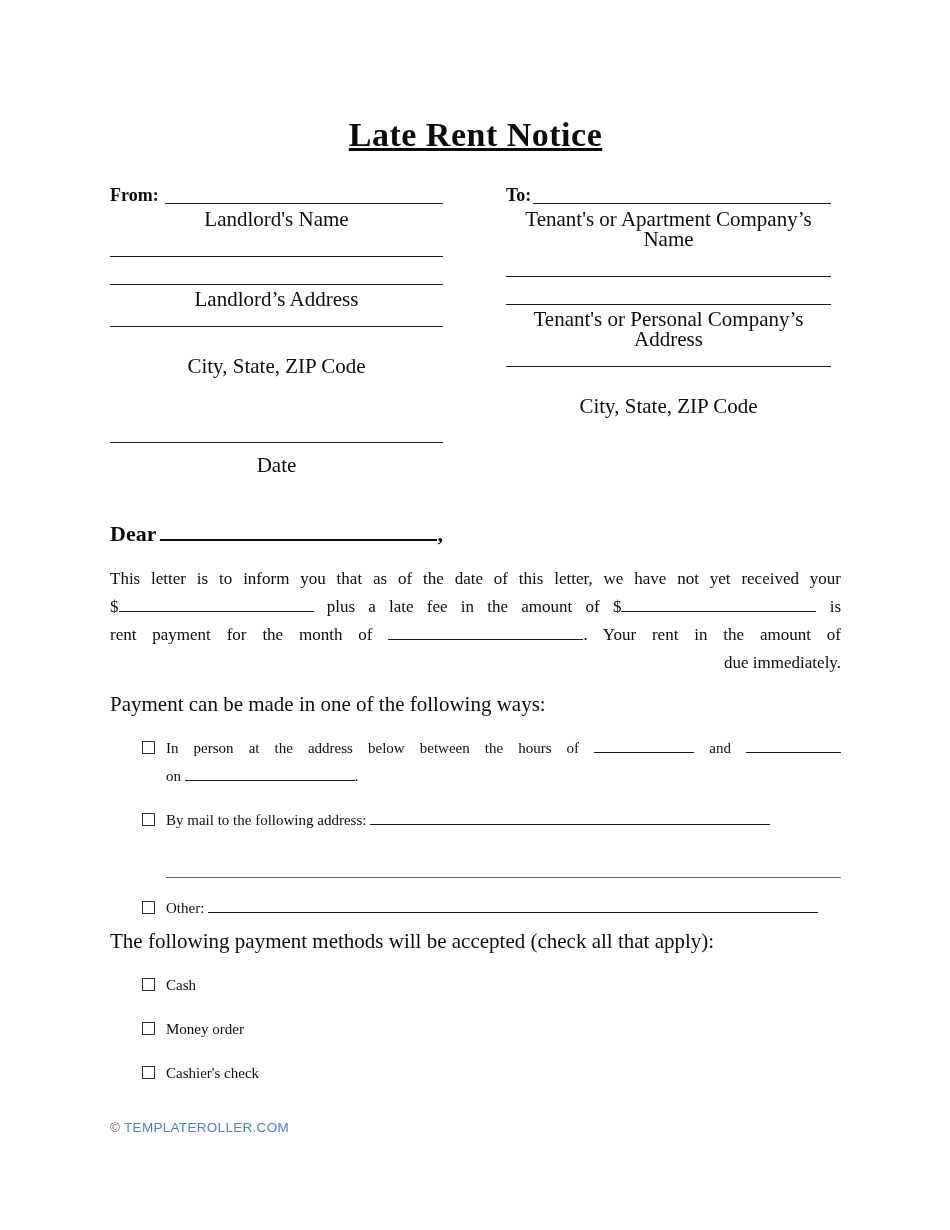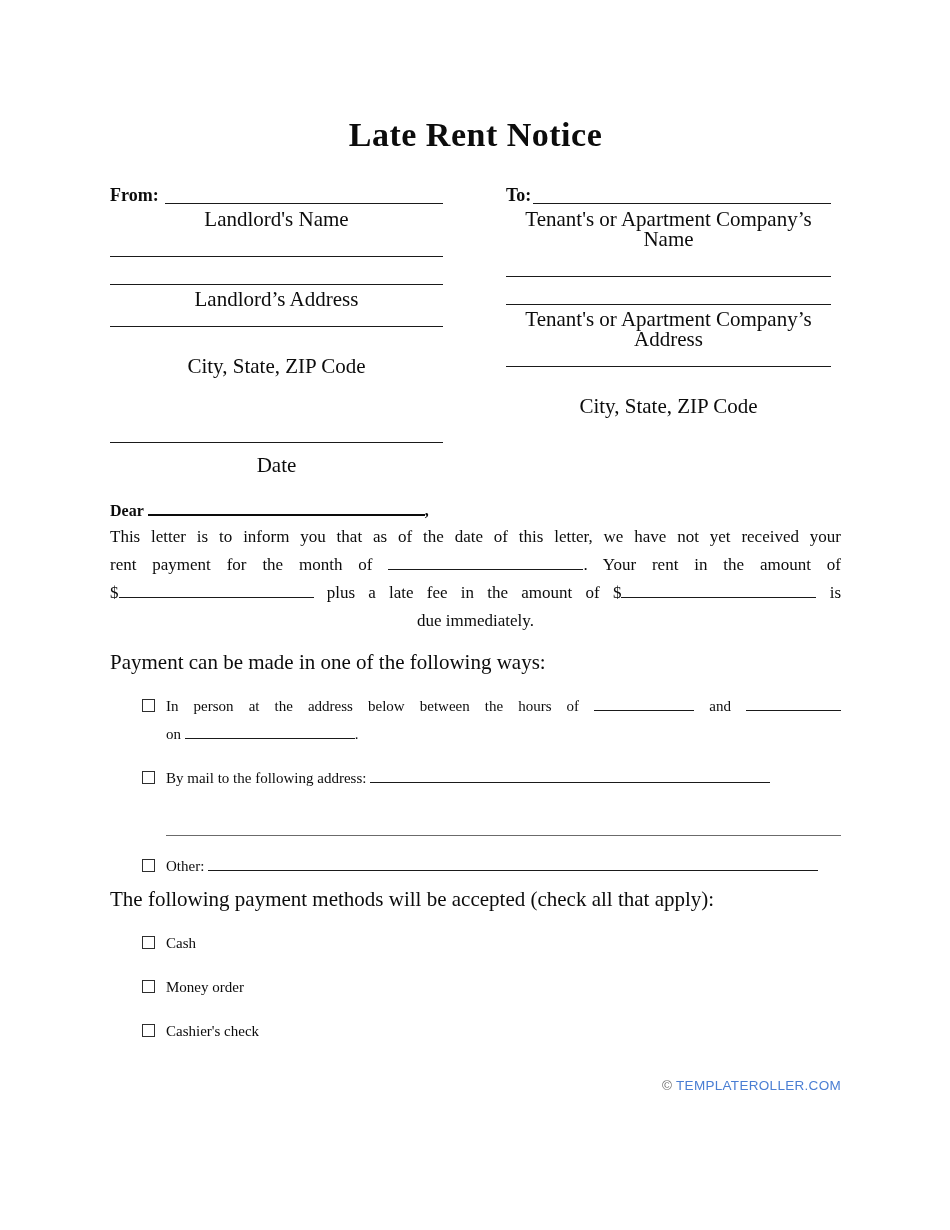--- a/index.html
+++ b/index.html
@@ -7,21 +7,21 @@
   body {
     width: 950px; height: 1230px; overflow: hidden;
     font-family: "Liberation Serif", "DejaVu Serif", serif;
     color: #0c0c0c;
   }
   .page { position: relative; width: 950px; height: 1230px; }
   .content { margin-left: 110px; width: 731px; padding-top: 112px; }
 
   .title {
     font-size: 34px; font-weight: bold; text-align: center;
-    line-height: 46px; letter-spacing: 0.5px;
+    line-height: 46px; letter-spacing: 0.5px; text-decoration: underline;
   }
 
   
   .cols { display: flex; gap: 63px; margin-top: 28px; }
   .col-left  { width: 333px; }
   .col-right { width: 325px; }
 
   .addr-row { display: flex; align-items: center; height: 18px; }
   .flabel { font-weight: bold; font-size: 18px; line-height: 18px; padding-right: 6px; white-space: nowrap; }
   .flabel.to { padding-right: 2px; }
@@ -30,30 +30,30 @@
   .caption { font-size: 21px; line-height: 20px; text-align: center; margin-top: 5px; }
   .cap-addr { margin-top: 4px; }
   .cap-city { margin-top: 29px; }
   .cap-date { margin-top: 12px; }
 
   .blankline { height: 28px; border-bottom: 1.5px solid #1a1a1a; }
   .cityline  { height: 18px; border-bottom: 1.5px solid #1a1a1a; }
   .dateline  { height: 67px; border-bottom: 1.5px solid #1a1a1a; }
 
   
-  .dear { margin-top: 24px; font-size: 16px; font-weight: bold; line-height: 24px; }
+  .dear { margin-top: 47px; font-size: 22px; font-weight: bold; line-height: 24px; }
   .dear-line {
     display: inline-block; width: 277px; height: 15px;
     border-bottom: 2px solid #0c0c0c; margin-left: 4px;
   }
 
   
-  .para { font-size: 17px; }
+  .para { margin-top: 19px; font-size: 17px; }
   .jline { line-height: 28px; text-align: justify; text-align-last: justify; }
-  .lline { line-height: 28px; text-align: center; }
+  .lline { line-height: 28px; text-align: right; }
   .blank {
     display: inline-block; height: 14px;
     border-bottom: 1.5px solid #1a1a1a; vertical-align: baseline;
   }
   .w195 { width: 195px; }
   .w100 { width: 100px; }
   .w95  { width: 95px; }
   .w170 { width: 170px; }
   .w400 { width: 400px; }
   .w610 { width: 610px; }
@@ -65,21 +65,21 @@
   .chk-item { position: relative; margin-top: 16px; padding-left: 56px; font-size: 15px; line-height: 28px; }
   .checkbox {
     position: absolute; left: 32px; top: 7px;
     width: 13px; height: 13px; border: 1.5px solid #2e2e2e; background: #fff;
   }
   .jl { text-align: justify; text-align-last: justify; }
   .cont-line { margin-left: 56px; width: 675px; height: 44px; border-bottom: 1.5px solid #6b6b6b; }
 
   
   .footer {
-    margin-top: 32px; text-align: right;
+    margin-top: 32px; text-align: left;
     font-family: "Liberation Sans", "DejaVu Sans", sans-serif;
     font-size: 13.5px; line-height: 18px; letter-spacing: 0.3px;
   }
   .copy { color: #6f6f6f; }
   .brand { color: #4a7ed3; text-decoration: none; cursor: pointer; }
 </style>
 </head>
 <body>
 
 <div class="page">
@@ -104,32 +104,32 @@
       </div>
 
       <div class="col-right">
         <div class="addr-row">
           <span class="flabel to">To:</span>
           <span class="wline"></span>
         </div>
         <div class="caption">Tenant's or Apartment Company’s Name</div>
         <div class="blankline"></div>
         <div class="blankline"></div>
-        <div class="caption cap-addr">Tenant's or Apartment Company’s Address</div>
+        <div class="caption cap-addr">Tenant's or Personal Company’s Address</div>
         <div class="cityline"></div>
         <div class="caption cap-city">City, State, ZIP Code</div>
       </div>
     </div>
 
     <div class="dear"><span>Dear</span><span class="dear-line"></span><span>,</span></div>
 
     <div class="para">
       <div class="jline"><span>This letter is to inform you that as of the date of this letter, we have not yet received your</span></div>
+      <div class="jline"><span>$</span><span class="blank w195"></span> <span>plus a late fee in the amount of $</span><span class="blank w195"></span> <span>is</span></div>
       <div class="jline"><span>rent payment for the month of</span> <span class="blank w195"></span><span>. Your rent in the amount of</span></div>
-      <div class="jline"><span>$</span><span class="blank w195"></span> <span>plus a late fee in the amount of $</span><span class="blank w195"></span> <span>is</span></div>
       <div class="lline"><span>due immediately.</span></div>
     </div>
 
     <div class="section-line">Payment can be made in one of the following ways:</div>
 
     <div class="chk-item">
       <span class="checkbox"></span>
       <div class="jl"><span>In person at the address below between the hours of</span> <span class="blank w100"></span> <span>and</span> <span class="blank w95"></span></div>
       <div><span>on</span> <span class="blank w170"></span><span>.</span></div>
     </div>

